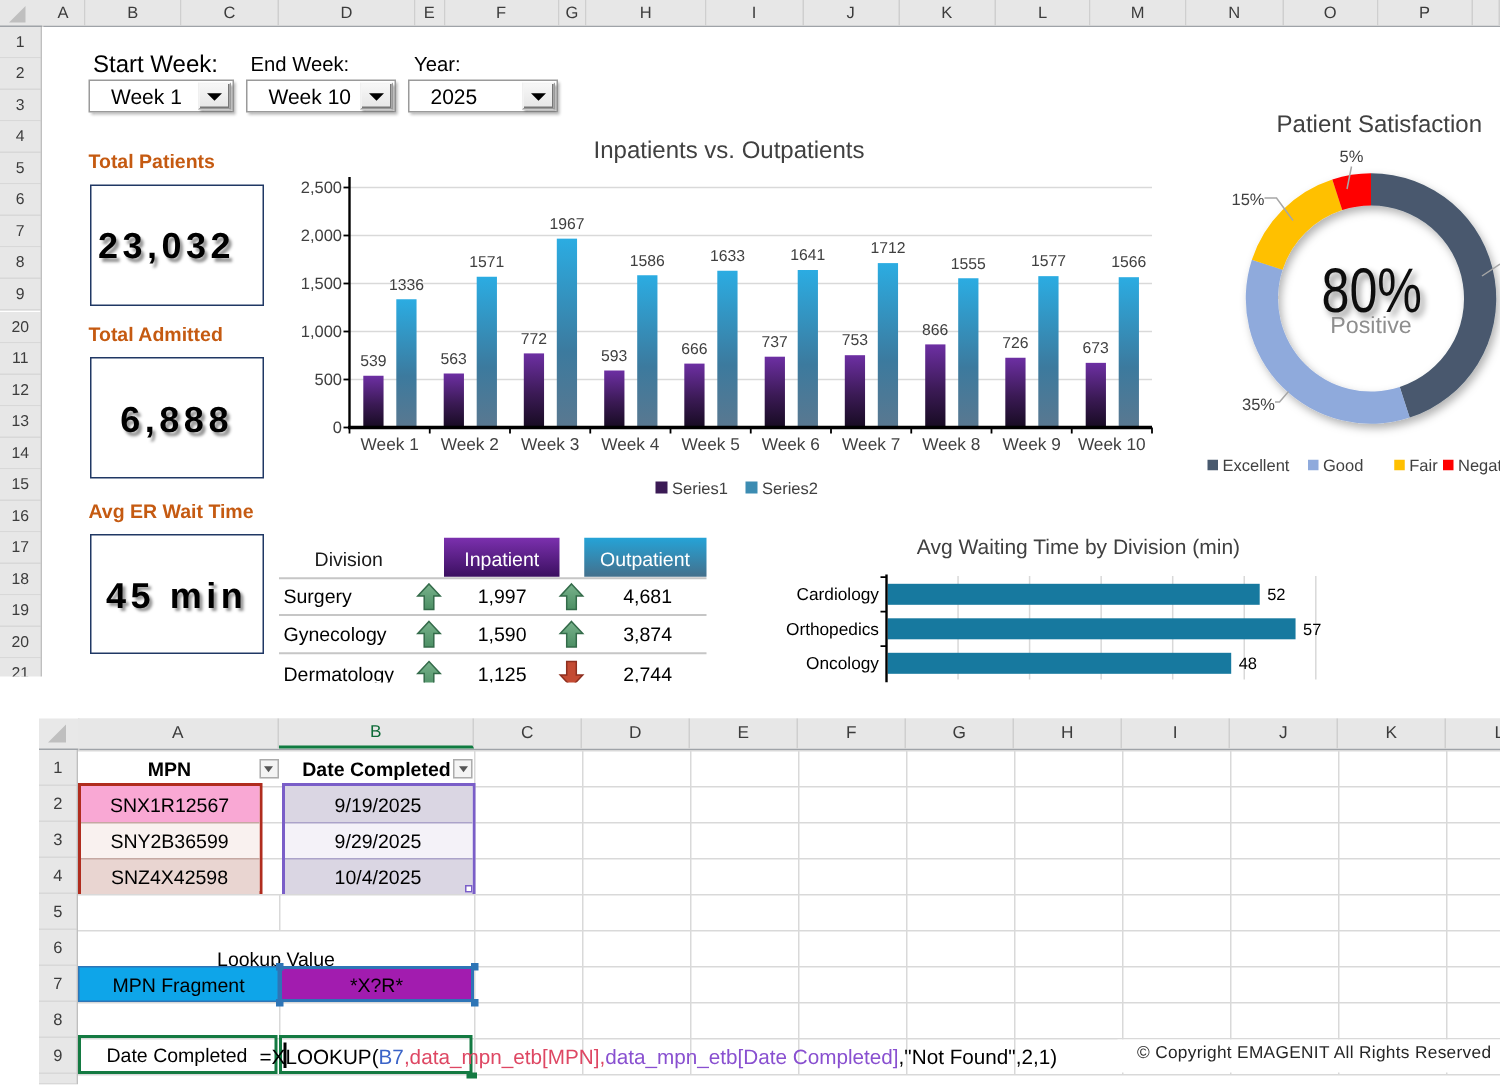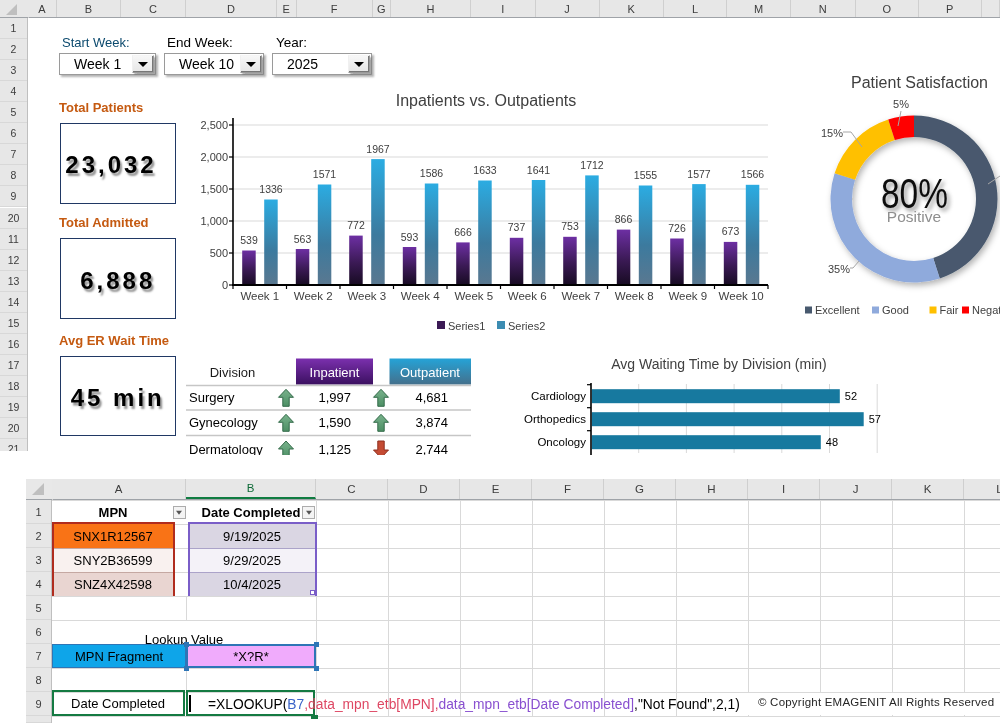--- a/index.html
+++ b/index.html
@@ -67,21 +67,21 @@
 <div class="rownum" style="left:0;top:273.7px;width:27px;height:21.1px;">14</div>
 <div class="rownum" style="left:0;top:294.7px;width:27px;height:21.1px;">15</div>
 <div class="rownum" style="left:0;top:315.8px;width:27px;height:21.1px;">16</div>
 <div class="rownum" style="left:0;top:336.8px;width:27px;height:21.1px;">17</div>
 <div class="rownum" style="left:0;top:357.9px;width:27px;height:21.1px;">18</div>
 <div class="rownum" style="left:0;top:378.9px;width:27px;height:21.1px;">19</div>
 <div class="rownum" style="left:0;top:399.9px;width:27px;height:21.1px;">20</div>
 <div class="rownum" style="left:0;top:421.0px;width:27px;height:21.1px;">21</div>
 </div>
 <div class="a" style="left:27px;top:18px;width:1px;height:433px;background:#BFBFBF;"></div>
-<div class="a" style="left:62px;top:35px;font-size:13px;color:#0c4a6e;">Start Week:</div>
+<div class="a" style="left:62px;top:35px;font-size:16px;color:#000000;">Start Week:</div>
 <div class="a" style="left:167px;top:35px;font-size:13.5px;color:#000;">End Week:</div>
 <div class="a" style="left:276px;top:35px;font-size:13.5px;color:#000;">Year:</div>
 <div class="cbo" style="left:59px;top:53px;width:97px;height:22px;">
     <span class="t">Week 1</span>
     <span class="b"></span>
   </div>
 <div class="cbo" style="left:164px;top:53px;width:100px;height:22px;">
     <span class="t">Week 10</span>
     <span class="b"></span>
   </div>
@@ -338,37 +338,37 @@
 <div class="gl" style="left:52px;top:668px;width:948px;height:1px;"></div>
 <div class="gl" style="left:52px;top:692px;width:948px;height:1px;"></div>
 <div class="gl" style="left:52px;top:716px;width:948px;height:1px;"></div>
 <div class="gl" style="left:186px;top:596px;width:1px;height:24px;"></div>
 <div class="gl" style="left:186px;top:668px;width:1px;height:24px;"></div>
 <div class="cell" style="left:52px;top:500px;width:122px;height:24px;font-weight:bold;">MPN</div>
 <div class="cell" style="left:186px;top:500px;width:130px;height:24px;font-weight:bold;overflow:hidden;">Date Completed</div>
 <div class="flt" style="left:172.5px;top:505.5px;"></div>
 <div class="flt" style="left:302px;top:505.5px;"></div>
 <div class="a" style="left:51.5px;top:522px;width:123px;height:74px;border:2px solid #B02C1E;box-sizing:border-box;"></div>
-<div class="cell" style="left:53.5px;top:524px;width:119px;height:24px;background:#f97316;">SNX1R12567</div>
+<div class="cell" style="left:53.5px;top:524px;width:119px;height:24px;background:#f9a8d4;">SNX1R12567</div>
 <div class="cell" style="left:53.5px;top:548px;width:119px;height:24px;background:#F9F1EF;">SNY2B36599</div>
 <div class="cell" style="left:53.5px;top:572px;width:119px;height:24px;background:#E9D5D1;">SNZ4X42598</div>
 <div class="gl" style="left:53.5px;top:548px;width:119px;height:1px;background:#C5A8A2;"></div>
 <div class="gl" style="left:53.5px;top:572px;width:119px;height:1px;background:#C5A8A2;"></div>
 <div class="a" style="left:187.5px;top:522px;width:129px;height:74px;border:2px solid #7A5EC8;box-sizing:border-box;"></div>
 <div class="cell" style="left:189.5px;top:524px;width:125px;height:24px;background:#DAD6E3;">9/19/2025</div>
 <div class="cell" style="left:189.5px;top:548px;width:125px;height:24px;background:#F4F2F8;">9/29/2025</div>
 <div class="cell" style="left:189.5px;top:572px;width:125px;height:24px;background:#DAD6E3;text-align:center;">10/4/2025</div>
 <div class="gl" style="left:189.5px;top:548px;width:125px;height:1px;background:#ABA3C9;"></div>
 <div class="gl" style="left:189.5px;top:572px;width:125px;height:1px;background:#ABA3C9;"></div>
 <div class="a" style="left:310px;top:590px;width:5px;height:5px;background:#fff;border:1px solid #7A5EC8;box-sizing:border-box;"></div>
 <div class="cell" style="left:52px;top:620px;width:264px;height:39px;">Lookup Value</div>
 <div class="cell" style="left:52px;top:644px;width:134px;height:24px;background:#0ea5e9;border:1px solid #2E75B6;">MPN Fragment</div>
-<div class="cell" style="left:186px;top:644px;width:130px;height:24px;background:#f0abfc;border:2.5px solid #2E75B6;">*X?R*</div>
+<div class="cell" style="left:186px;top:644px;width:130px;height:24px;background:#a21caf;border:2.5px solid #2E75B6;">*X?R*</div>
 <div class="a" style="left:183.5px;top:641.5px;width:5.5px;height:5.5px;background:#2E75B6;"></div>
 <div class="a" style="left:183.5px;top:665.5px;width:5.5px;height:5.5px;background:#2E75B6;"></div>
 <div class="a" style="left:313.5px;top:641.5px;width:5.5px;height:5.5px;background:#2E75B6;"></div>
 <div class="a" style="left:313.5px;top:665.5px;width:5.5px;height:5.5px;background:#2E75B6;"></div>
 <div class="cell" style="left:51.5px;top:690px;width:133px;height:26px;border:2px solid #147A42;">Date Completed</div>
 <div class="a" style="left:186px;top:690px;width:128.5px;height:25.5px;border:2px solid #147A42;box-sizing:border-box;"></div>
 <div class="a" style="left:311px;top:714.5px;width:6.5px;height:4.5px;background:#147A42;"></div>
 <div class="a" style="left:745px;top:693px;width:255px;height:22px;background:#fff;"></div>
 <div class="a" style="left:189px;top:695px;width:1.5px;height:17px;background:#000;"></div>
-<div class="a" style="left:208px;top:696.5px;font-size:13.8px;white-space:nowrap;color:#000;">=XLOOKUP(<span style="color:#3B64C8">B7</span><span style="color:#DE4763">,data_mpn_etb[MPN],</span><span style="color:#8950D0">data_mpn_etb[Date Completed]</span>,"Not Found",2,1)</div>
+<div class="a" style="left:173px;top:696.5px;font-size:13.8px;white-space:nowrap;color:#000;">=XLOOKUP(<span style="color:#3B64C8">B7</span><span style="color:#DE4763">,data_mpn_etb[MPN],</span><span style="color:#8950D0">data_mpn_etb[Date Completed]</span>,"Not Found",2,1)</div>
 <div class="a" style="left:758px;top:696px;font-size:11.5px;color:#262626;letter-spacing:0.22px;">© Copyright EMAGENIT All Rights Reserved</div>
 </body></html>

